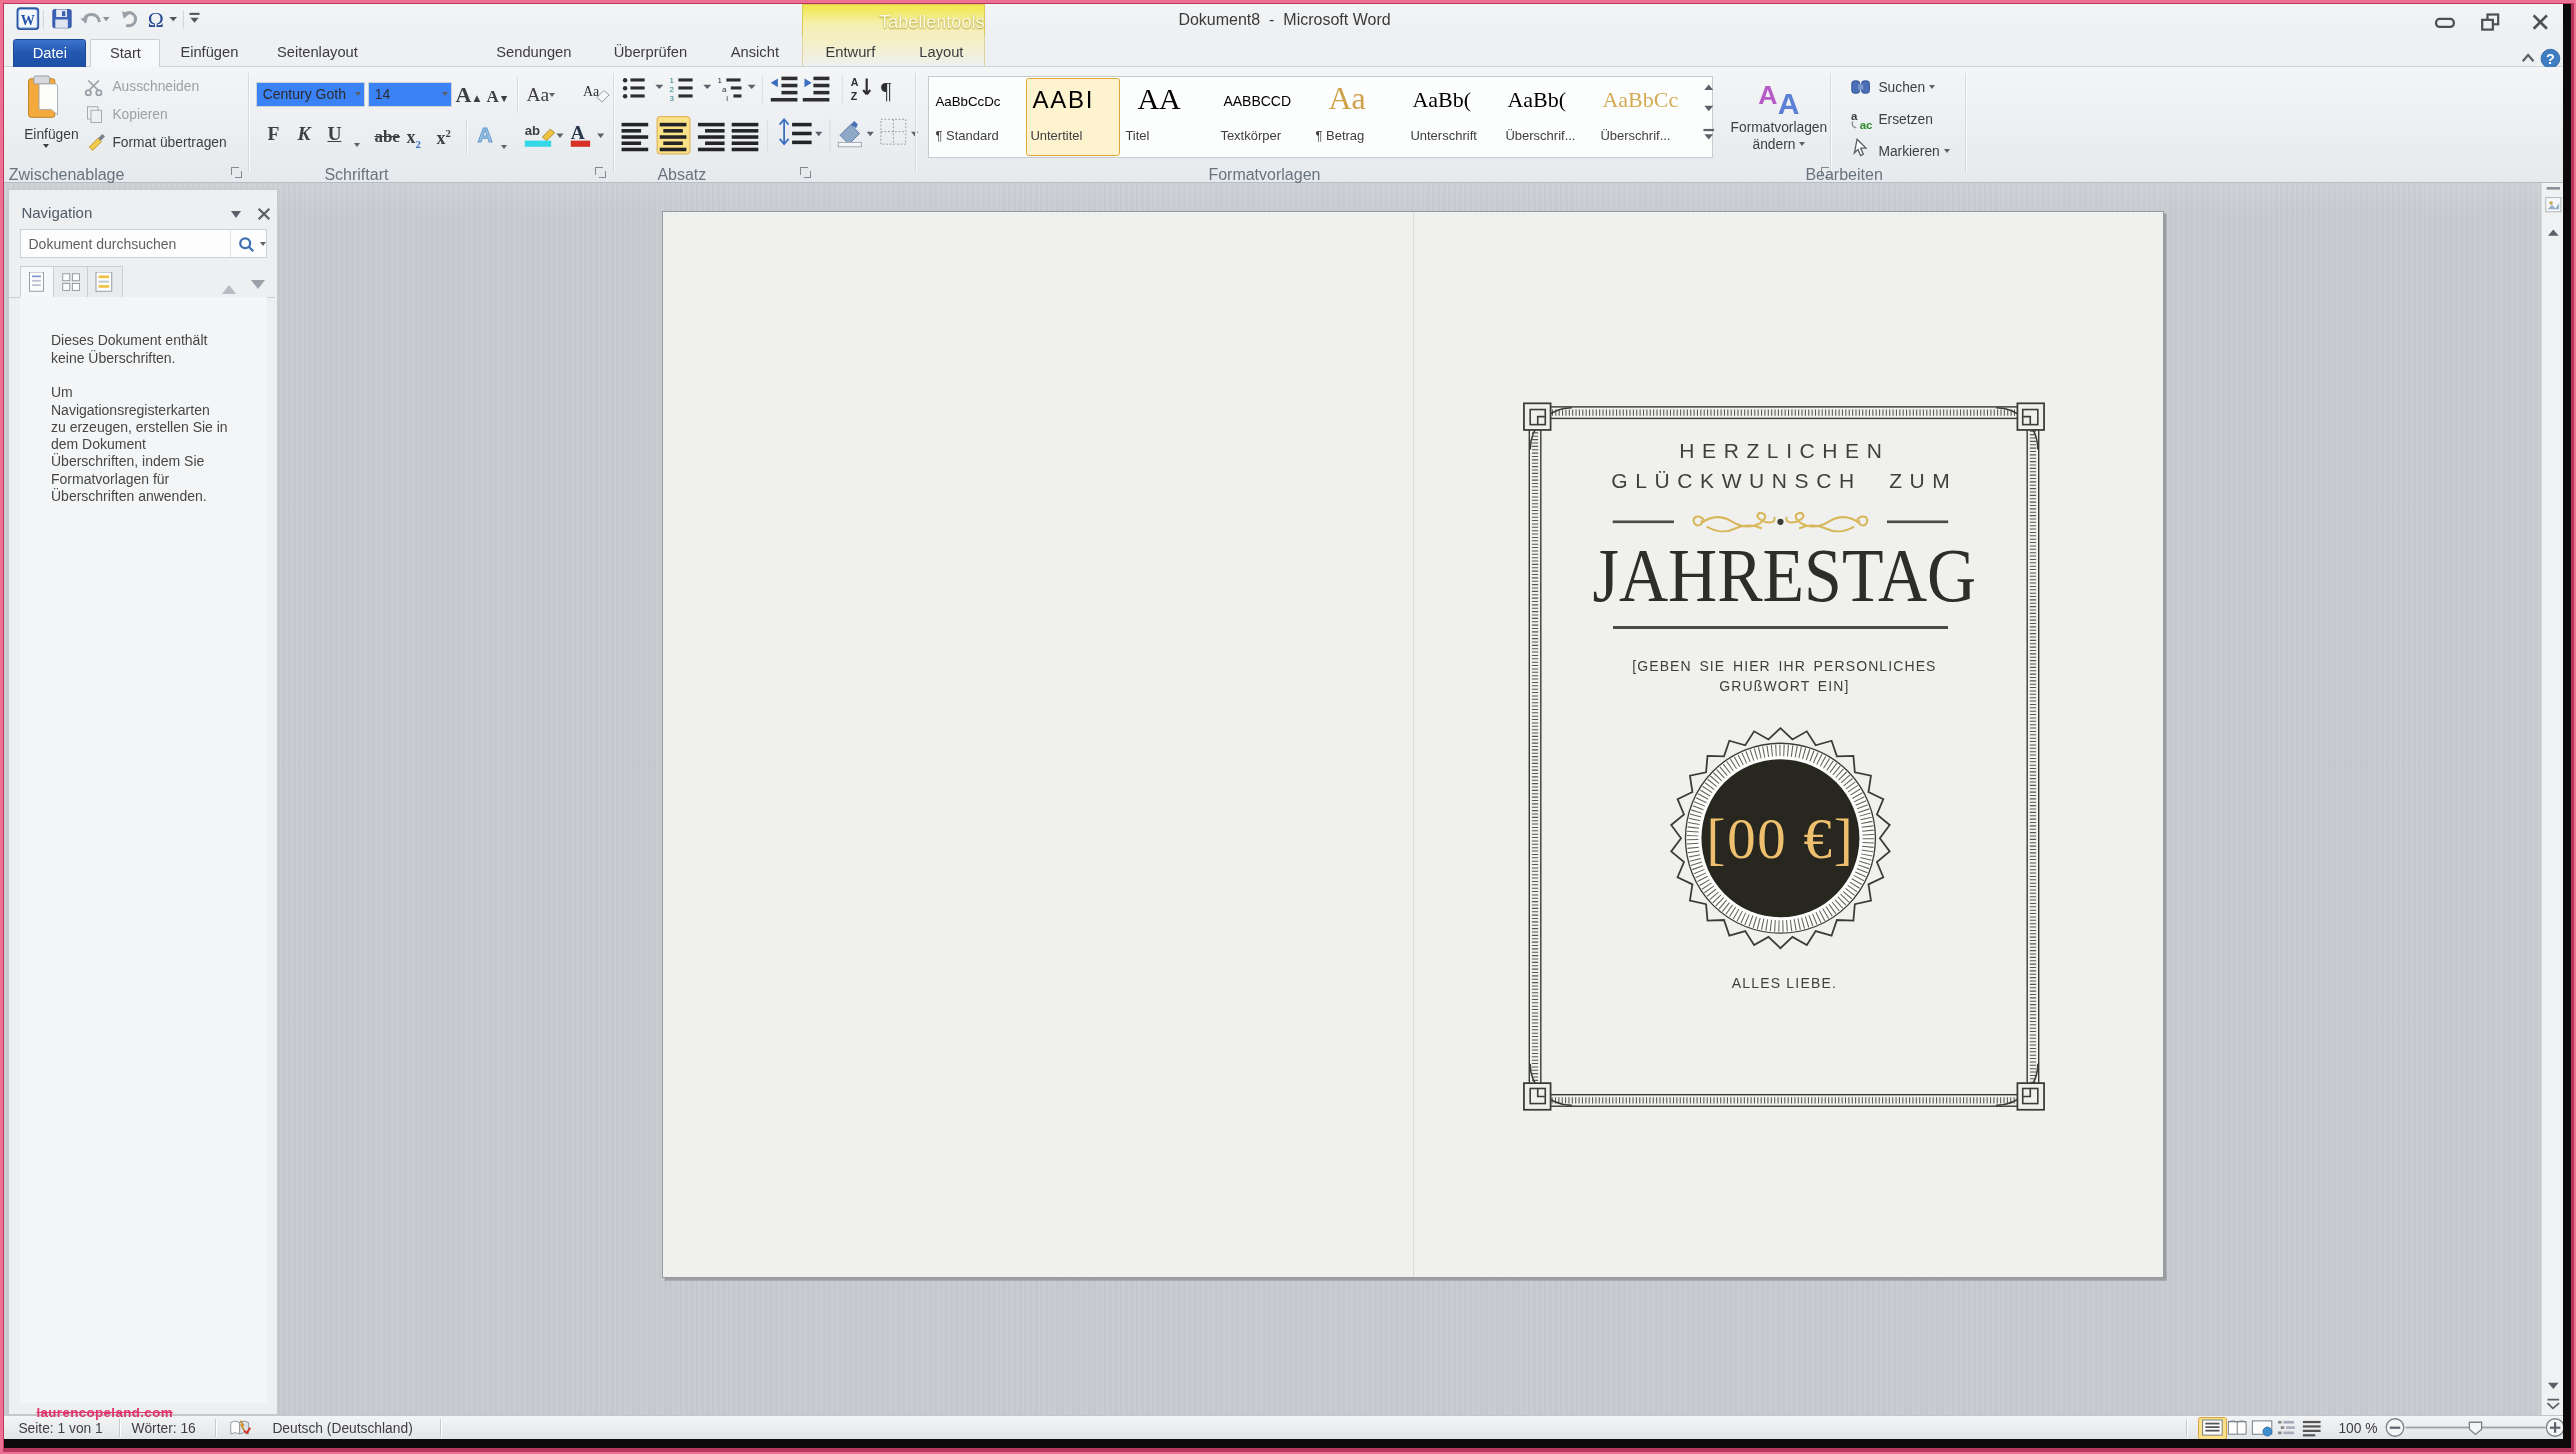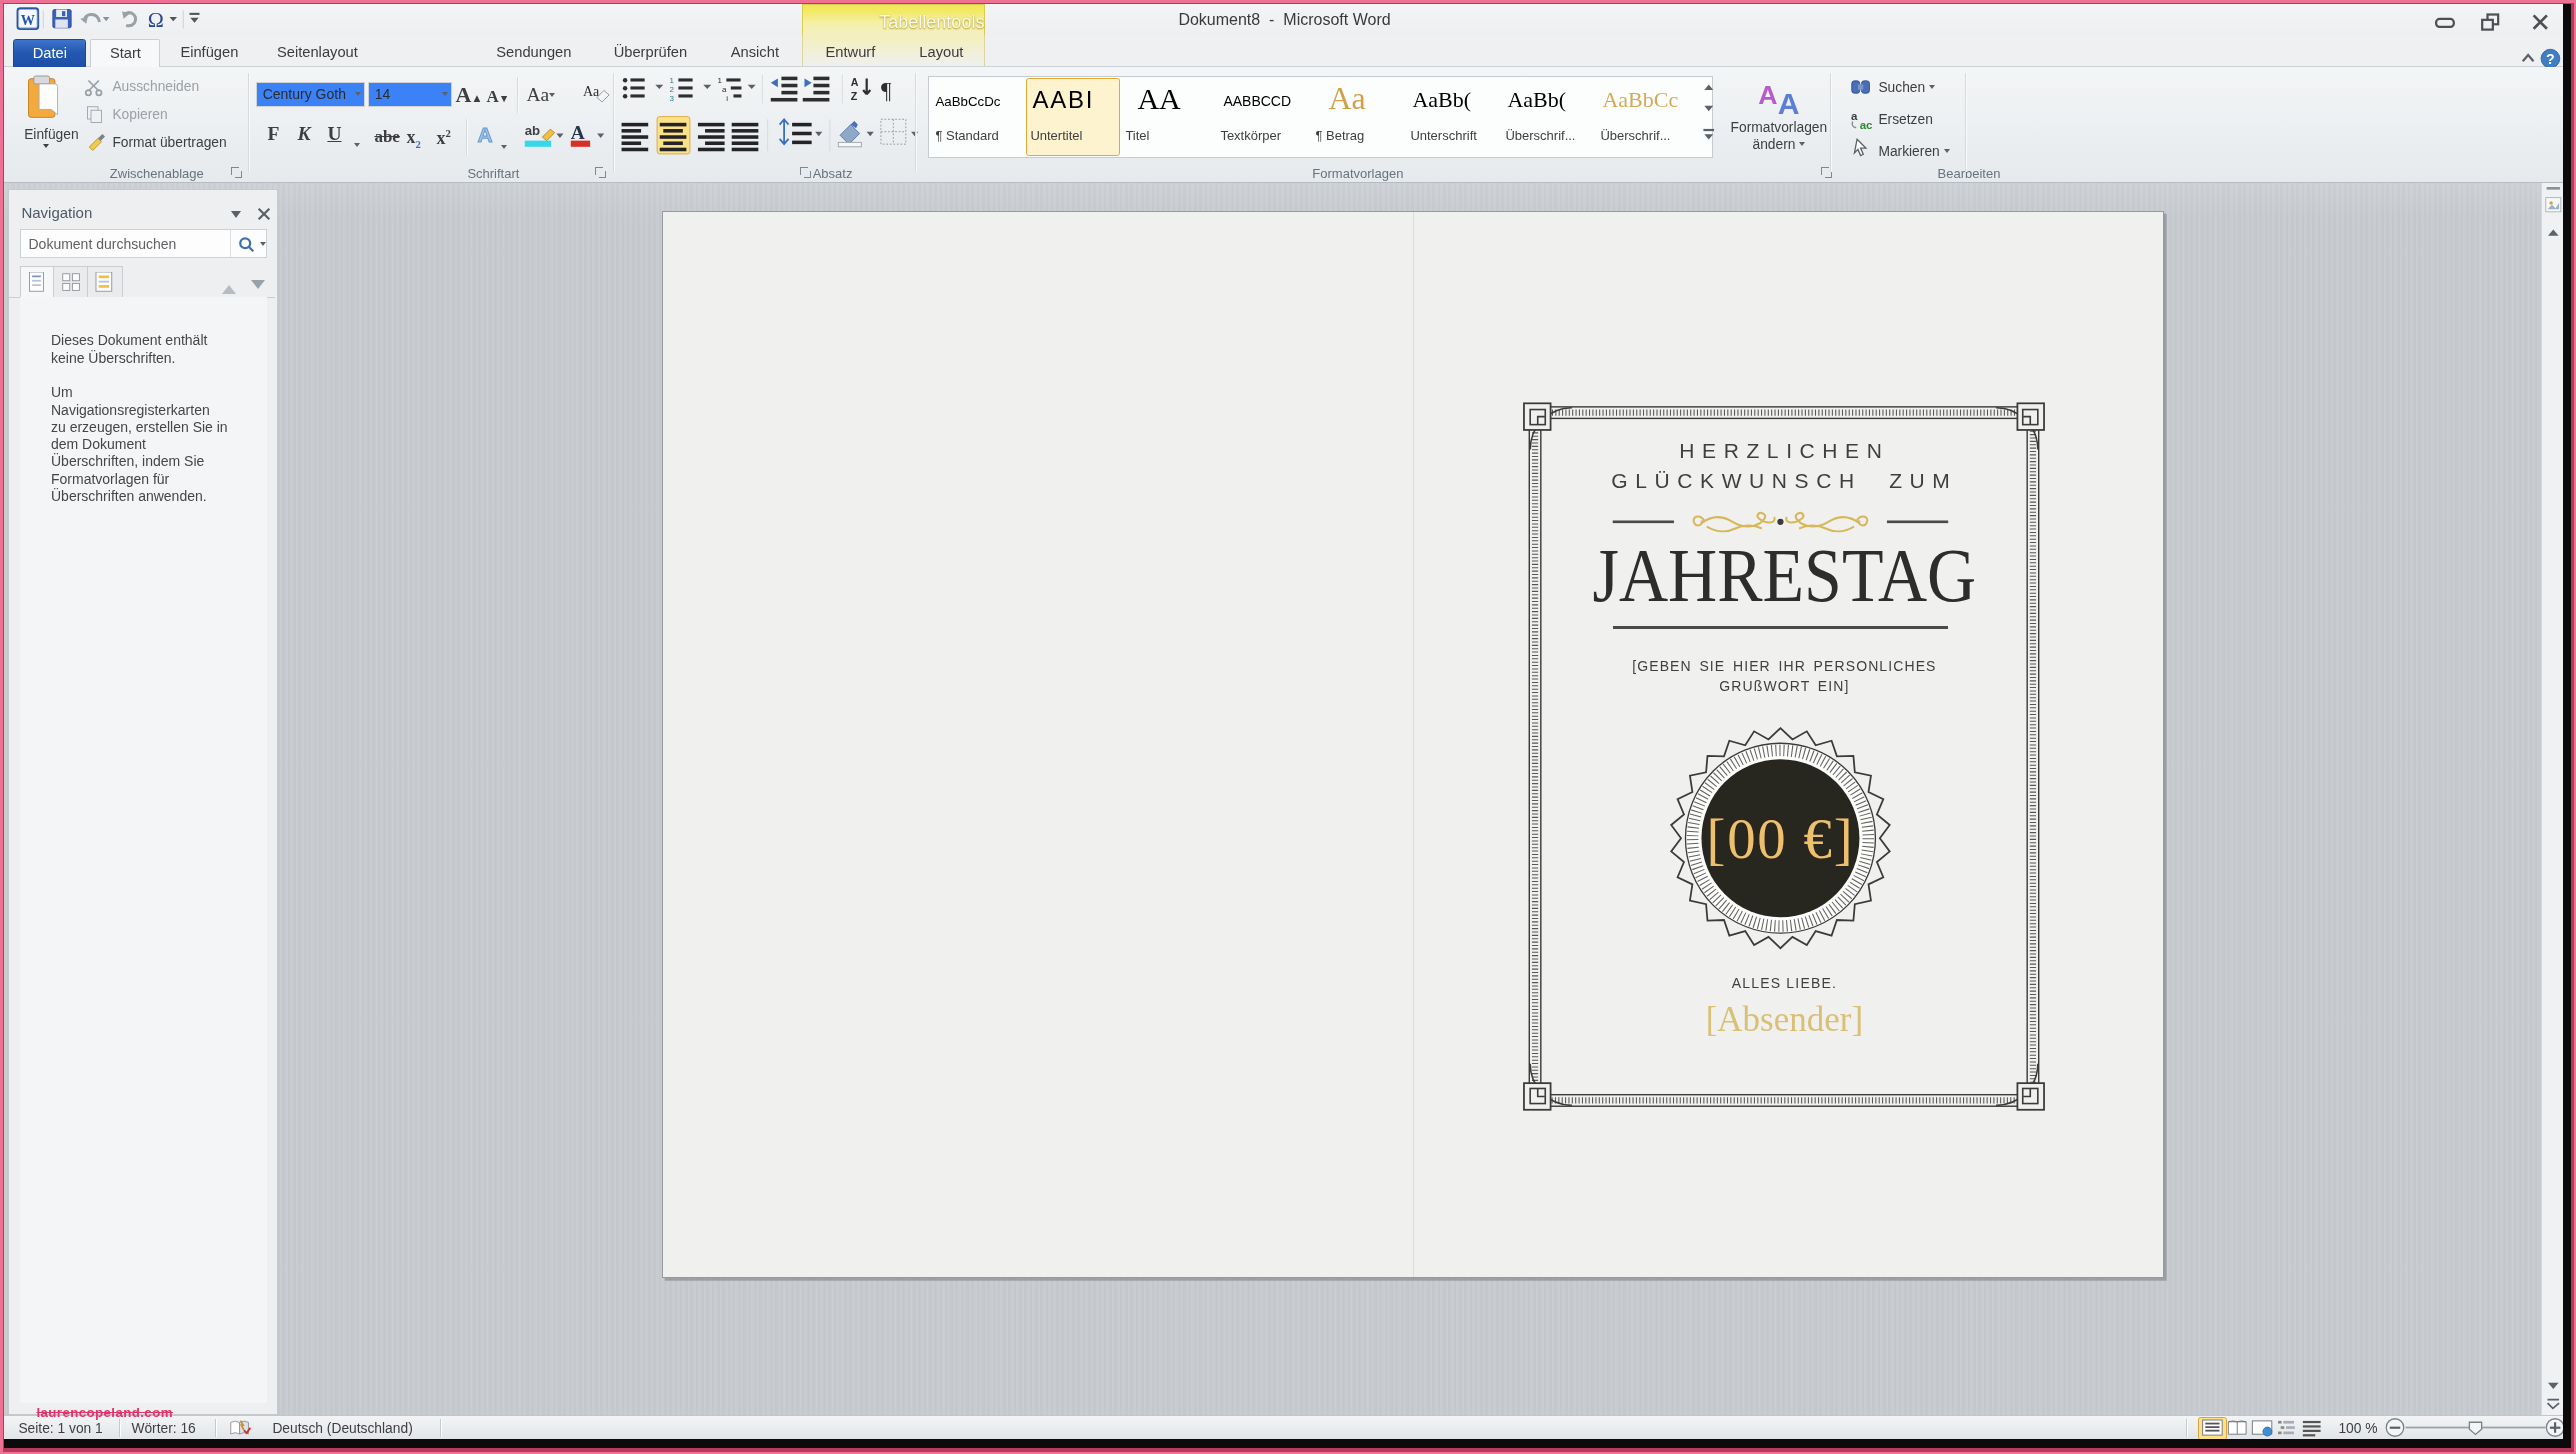--- a/index.html
+++ b/index.html
@@ -21,21 +21,21 @@
 #tabline{position:absolute;left:0;top:62px;width:2559px;height:0.9px;background:#ced3d7;}
 
 #ctxhead{position:absolute;left:798px;top:0px;width:181px;height:31px;
  background:linear-gradient(#f2e74e,#f3ea6e 25%,#f5efa6 55%,#f3efc6);border:0.9px solid #d9cc52;border-bottom:none;}
 #ctxhead div{margin-top:7px;text-align:right;font-size:18px;color:#fefce8;text-shadow:0 0.9px 1.8px #ab9a28,0 0 0.9px #c6b63a;}
 #ctxtabs{position:absolute;left:798px;top:31px;width:181px;height:32px;background:linear-gradient(#f5efb9,#eef0f2);border-left:0.9px solid #ddd3a0;border-right:0.9px solid #ddd3a0;}
 
 #ribbon{position:absolute;left:0;top:63px;width:2559px;height:115px;background:linear-gradient(#f3f5f6,#eaedf0 70%,#e6eaed);}
 #ribbonedge{position:absolute;left:0;top:178px;width:2559px;height:1.8px;background:#b6bcc2;}
 .gsep{position:absolute;top:69px;width:0.9px;height:99px;background:#d6dadd;box-shadow:0.9px 0 0 #fafbfc;}
-.glabel{position:absolute;top:162px;font-size:13px;color:#68737d;width:195px;text-align:right;}
+.glabel{position:absolute;top:162px;font-size:16px;color:#68737d;width:195px;text-align:left;}
 .launch{position:absolute;top:163px;width:10.7px;height:10.7px;}
 .launch:before{content:"";position:absolute;left:0;top:0;width:7px;height:7px;border-left:1.8px solid #7e8890;border-top:1.8px solid #7e8890;}
 .launch:after{content:"";position:absolute;right:0px;bottom:0px;width:6.2px;height:6.2px;border-right:1.8px solid #7e8890;border-bottom:1.8px solid #7e8890;}
 .btxt{position:absolute;font-size:13.8px;color:#3e3e40;}
 .ssam{position:absolute;color:#000000;white-space:nowrap;}
 .ssam.serif{font-family:"Liberation Serif",serif;}
 .slab{position:absolute;font-size:13px;color:#3e3e40;white-space:nowrap;}
 .gray{color:#9ba1a7;}
 .combo{position:absolute;background:#3b82f6;border:0.9px solid #ced3d7;height:23px;font-size:14px;color:#2c2c2e;}
 .cdrop{position:absolute;right:3.6px;top:9px;width:0;height:0;border:3.6px solid transparent;border-top:4.4px solid #5a6169;}
@@ -429,21 +429,20 @@
           <text y="22" text-anchor="middle" font-family="Liberation Serif" font-size="64" fill="#eec06e" style="letter-spacing:2px">[00 €]</text>
         </g>
       </svg>
       <div class="ct" style="position:absolute;left:0;top:32px;width:510px;text-align:center;font-size:21px;letter-spacing:7.6px;">HERZLICHEN</div>
       <div class="ct" style="position:absolute;left:0;top:62px;width:510px;text-align:center;font-size:21px;letter-spacing:7.6px;word-spacing:14px;">GLÜCKWUNSCH ZUM</div>
       <div style="position:absolute;left:0;top:124px;width:510px;text-align:center;font-family:'Liberation Serif';font-size:68px;color:#2d2d2b;transform:scale(1,1.13);transform-origin:50% 0;">JAHRESTAG</div>
       <div style="position:absolute;left:84px;top:219px;width:335px;height:2.7px;background:#4a4a48;"></div>
       <div class="ct" style="position:absolute;left:0;top:251px;width:510px;text-align:center;font-size:14px;letter-spacing:1.1px;word-spacing:2.7px;">[GEBEN SIE HIER IHR PERSONLICHES</div>
       <div class="ct" style="position:absolute;left:0;top:271px;width:510px;text-align:center;font-size:14px;letter-spacing:1.1px;word-spacing:2.7px;">GRUßWORT EIN]</div>
       <div class="ct" style="position:absolute;left:0;top:568px;width:510px;text-align:center;font-size:14px;letter-spacing:1.2px;">ALLES LIEBE.</div>
-      <div style="position:absolute;left:0;top:593px;width:510px;text-align:center;font-family:'Liberation Serif';font-size:35px;color:#d9c076;">[Absender]</div>
     </div>
   </div>
 </div>
 <div id="nav">
   <div style="position:absolute;left:12.4px;top:14px;font-size:15px;color:#4e5a66;">Navigation</div>
   <div style="position:absolute;left:222px;top:21px;width:0;height:0;border:5.3px solid transparent;border-top:7px solid #5a6169;"></div>
   <svg style="position:absolute;left:247px;top:16px" width="16" height="16" viewBox="0 0 18 18">
     <g stroke="#5a6169" stroke-width="2.5">
           <line x1="3" y1="3" x2="15" y2="15"></line>
           <line x1="15" y1="3" x2="3" y2="15"></line>

